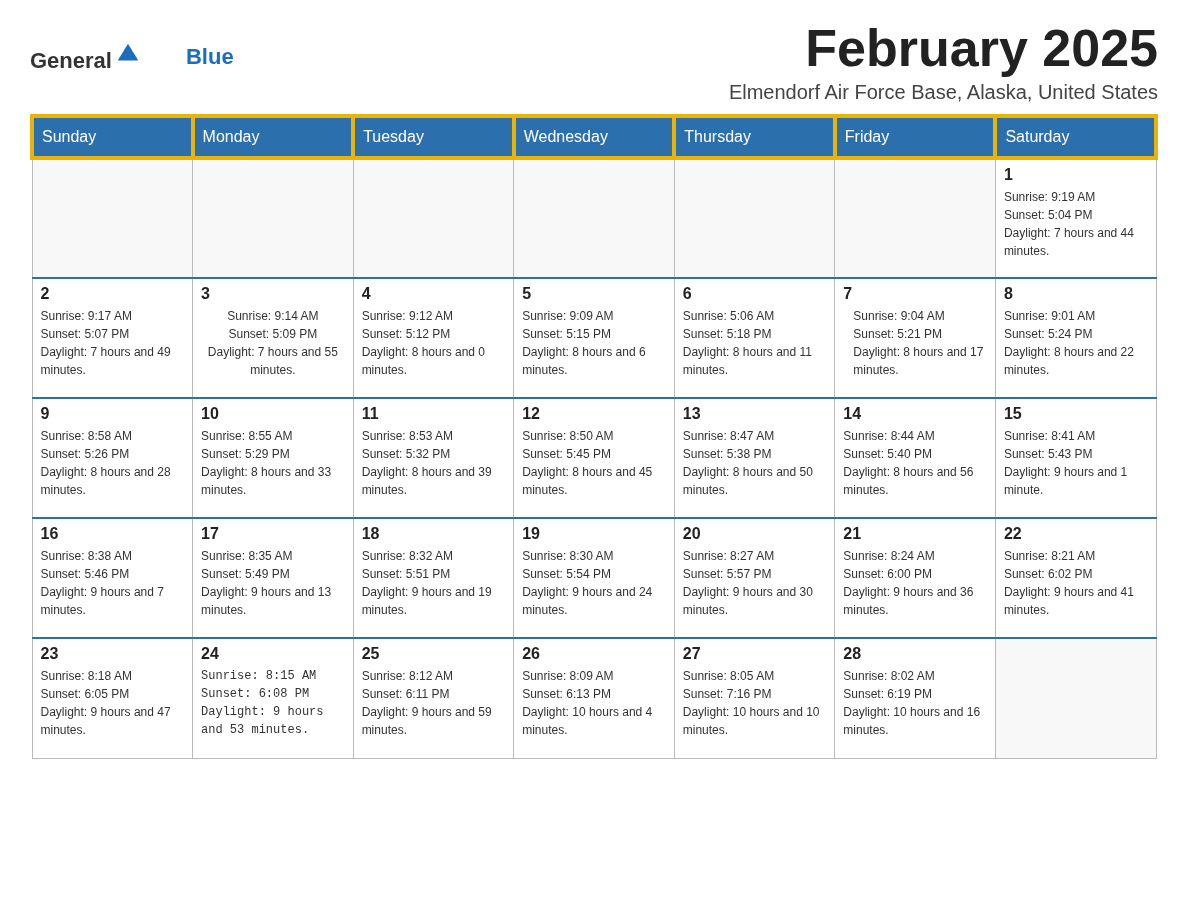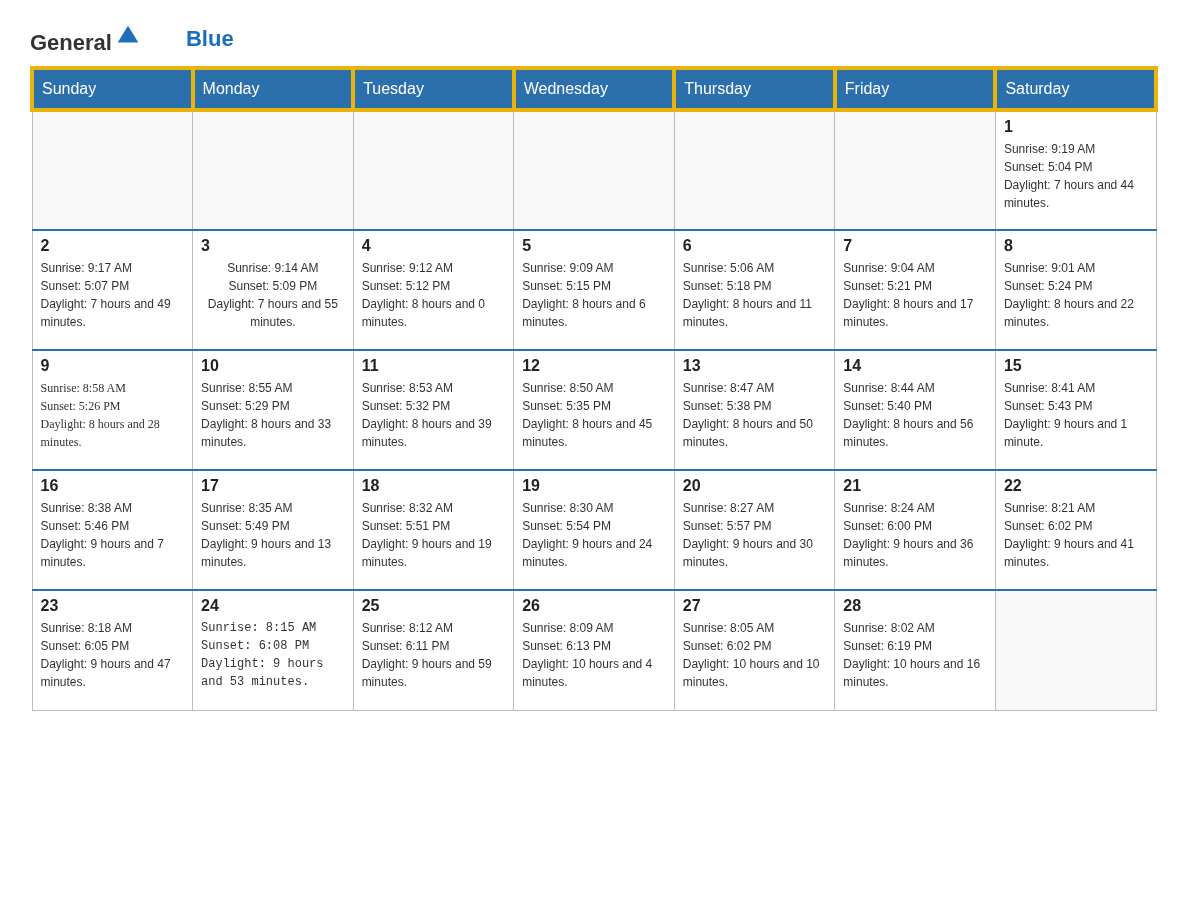--- a/index.html
+++ b/index.html
@@ -13,21 +13,21 @@
     .header {
       display: flex;
       justify-content: space-between;
       align-items: flex-start;
       margin-bottom: 10px;
     }
     .logo {
       display: flex;
       align-items: center;
       gap: 21px;
-      margin-top: 2px;
+      margin-top: 20px;
     }
     .logo-icon {
       width: 28px;
       height: 28px;
       margin-left: 2px;
     }
     .title-section {
       text-align: right;
     }
     .month-title {
@@ -87,20 +87,24 @@
 <div class="header">
   <div class="logo">
     <span>
       <span style="font-size:22px;font-weight:bold;color:#333;">General</span><svg class="logo-icon" viewBox="0 0 30 30">
           <polygon points="15,4 26,22 4,22" fill="#1a6ebd"></polygon>
         </svg>
     </span>
     <br>
     <span style="font-size:22px;font-weight:bold;color:#1a6ebd;margin-left:2px;">Blue</span>
   </div>
+  <div class="title-section">
+    <div class="month-title">February 2025</div>
+    <div class="location-title">Elmendorf Air Force Base, Alaska, United States</div>
+  </div>
 </div>
 
 <table class="calendar">
   <thead>
     <tr>
     <th>Sunday</th>
         <th>Monday</th>
         <th>Tuesday</th>
         <th>Wednesday</th>
         <th>Thursday</th>
@@ -149,54 +153,54 @@
 Daylight: 8 hours and 6 minutes.</div>
         </td>
         <td>
           <div class="day-number">6</div>
           <div class="day-info" style="white-space: pre-line;">Sunrise: 5:06 AM
 Sunset: 5:18 PM
 Daylight: 8 hours and 11 minutes.</div>
         </td>
         <td>
           <div class="day-number">7</div>
-          <div class="day-info" style="white-space: pre-line;">Sunrise: 9:04 AM
+          <div class="day-info" style="white-space: pre-line; margin-left: 10px;">Sunrise: 9:04 AM
 Sunset: 5:21 PM
 Daylight: 8 hours and 17 minutes.</div>
         </td>
         <td>
           <div class="day-number">8</div>
           <div class="day-info" style="white-space: pre-line;">Sunrise: 9:01 AM
 Sunset: 5:24 PM
 Daylight: 8 hours and 22 minutes.</div>
         </td>
       </tr>
       <tr class="week-row">
         <td>
           <div class="day-number">9</div>
-          <div class="day-info" style="white-space: pre-line; font-family: Liberation Serif, serif;">Sunrise: 8:58 AM
+          <div class="day-info" style="white-space: pre-line;">Sunrise: 8:58 AM
 Sunset: 5:26 PM
 Daylight: 8 hours and 28 minutes.</div>
         </td>
         <td>
           <div class="day-number">10</div>
           <div class="day-info" style="white-space: pre-line;">Sunrise: 8:55 AM
 Sunset: 5:29 PM
 Daylight: 8 hours and 33 minutes.</div>
         </td>
         <td>
           <div class="day-number">11</div>
           <div class="day-info" style="white-space: pre-line;">Sunrise: 8:53 AM
 Sunset: 5:32 PM
 Daylight: 8 hours and 39 minutes.</div>
         </td>
         <td>
           <div class="day-number">12</div>
           <div class="day-info" style="white-space: pre-line;">Sunrise: 8:50 AM
-Sunset: 5:35 PM
+Sunset: 5:45 PM
 Daylight: 8 hours and 45 minutes.</div>
         </td>
         <td>
           <div class="day-number">13</div>
           <div class="day-info" style="white-space: pre-line;">Sunrise: 8:47 AM
 Sunset: 5:38 PM
 Daylight: 8 hours and 50 minutes.</div>
         </td>
         <td>
           <div class="day-number">14</div>
@@ -276,21 +280,21 @@
         </td>
         <td>
           <div class="day-number">26</div>
           <div class="day-info" style="white-space: pre-line;">Sunrise: 8:09 AM
 Sunset: 6:13 PM
 Daylight: 10 hours and 4 minutes.</div>
         </td>
         <td>
           <div class="day-number">27</div>
           <div class="day-info" style="white-space: pre-line;">Sunrise: 8:05 AM
-Sunset: 6:02 PM
+Sunset: 7:16 PM
 Daylight: 10 hours and 10 minutes.</div>
         </td>
         <td>
           <div class="day-number">28</div>
           <div class="day-info" style="white-space: pre-line;">Sunrise: 8:02 AM
 Sunset: 6:19 PM
 Daylight: 10 hours and 16 minutes.</div>
         </td>
         <td class="empty-cell"></td>
       </tr>

